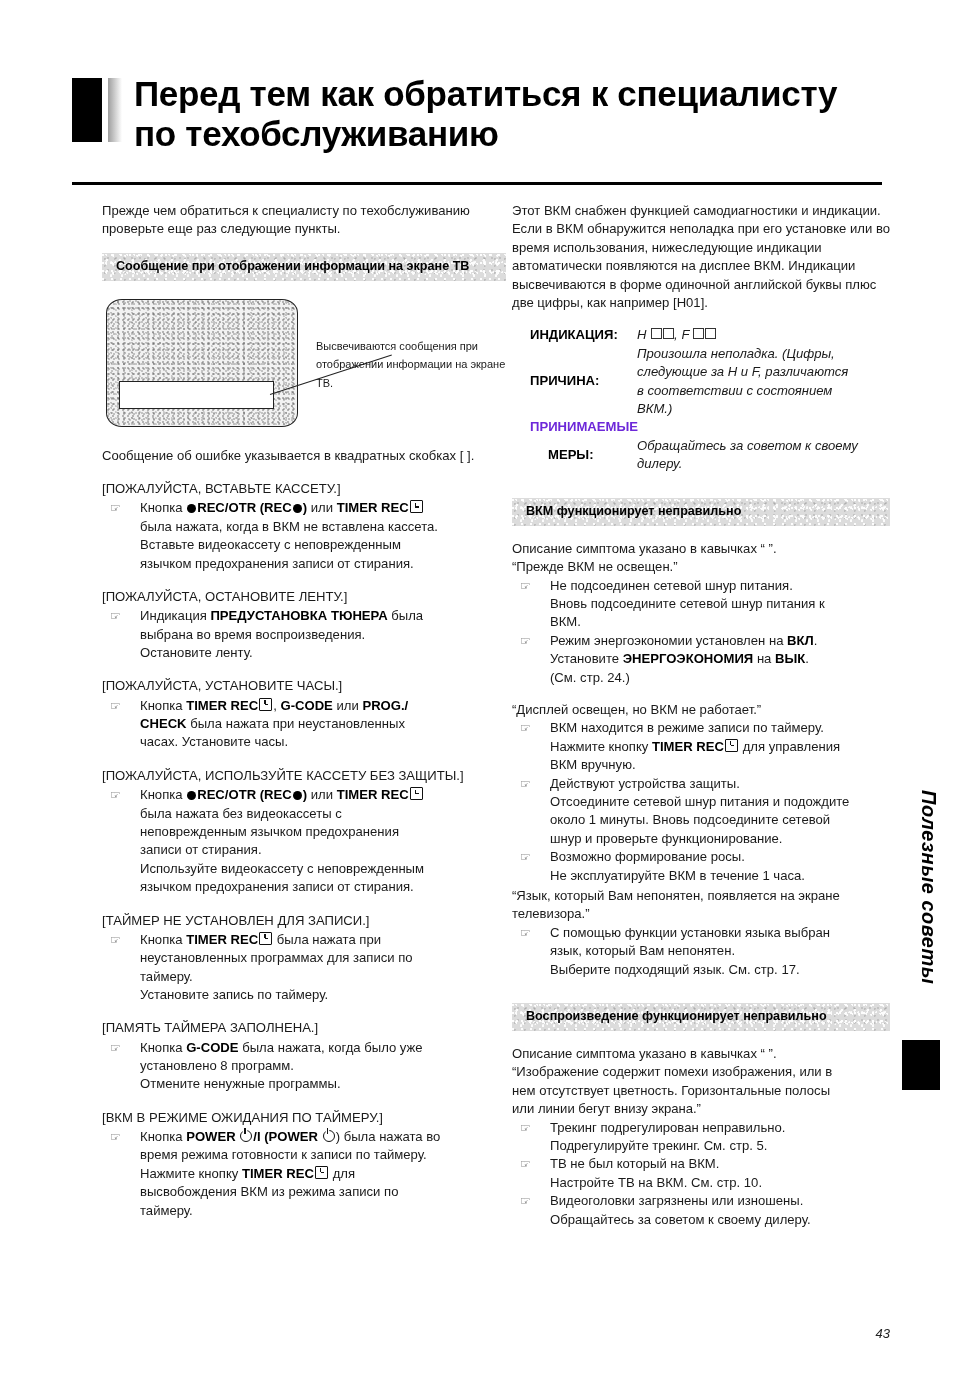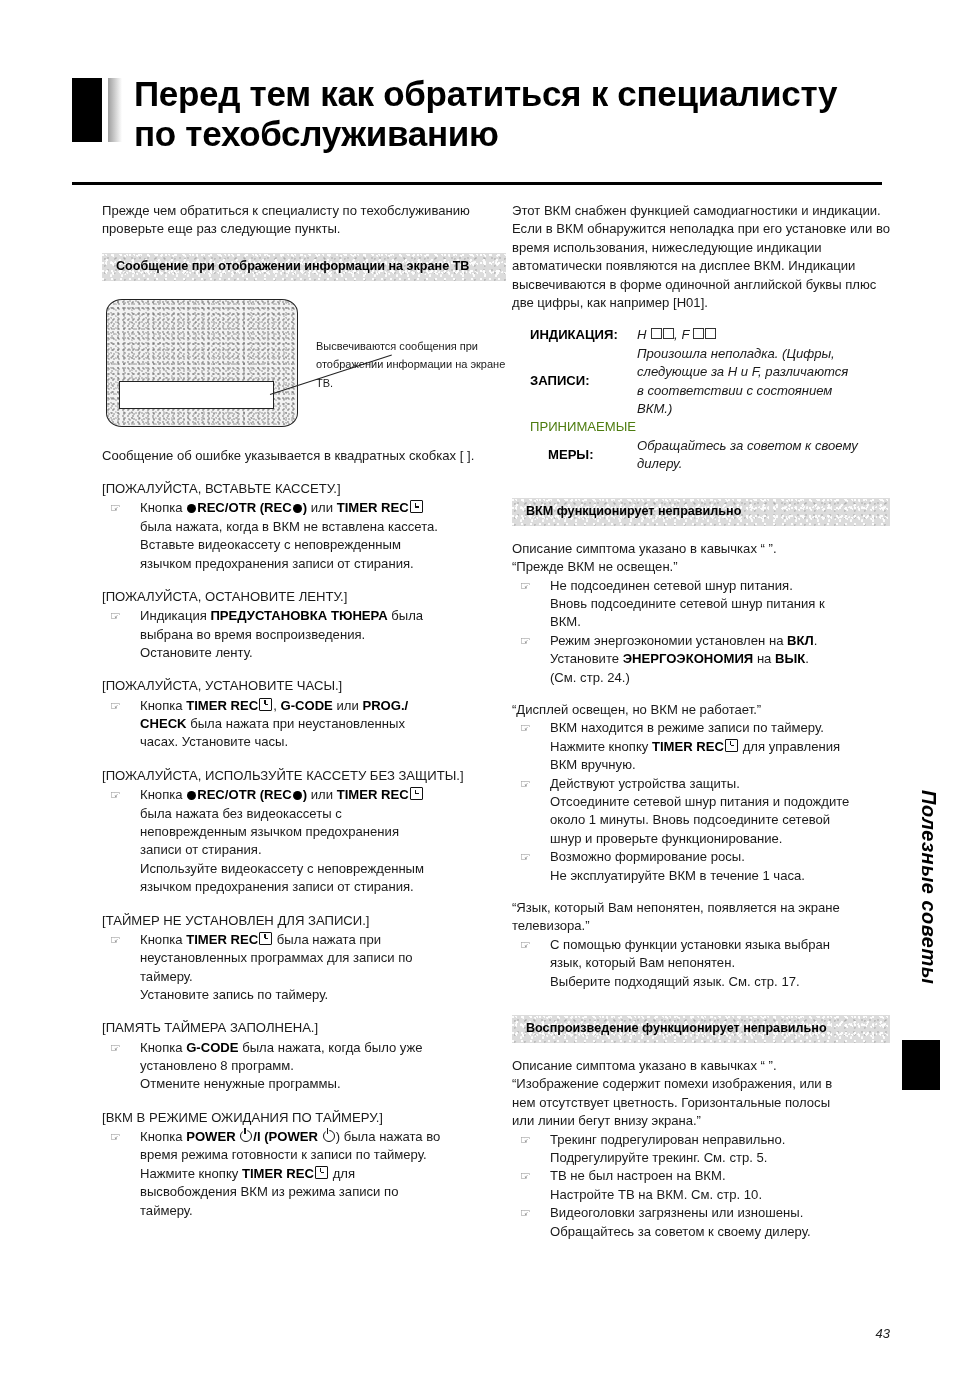--- a/index.html
+++ b/index.html
@@ -245,22 +245,22 @@
   .def-term {
     flex: 0 0 auto;
     width: 125px;
     padding-left: 18px;
     font-weight: bold;
     color: #000;
     box-sizing: border-box;
   }
   .def-term-wide {
     padding-left: 18px;
-    font-weight: normal;
-    color: #4d7c0f;
+    font-weight: bold;
+    color: #6d28d9;
   }
   .def-term-indent {
     flex: 0 0 auto;
     width: 125px;
     padding-left: 36px;
     font-weight: bold;
     color: #000;
     box-sizing: border-box;
   }
   .def-desc { flex: 1 1 auto; min-width: 0; }
@@ -438,21 +438,21 @@
     <div class="def-list">
       <div class="def-row">
         <div class="def-term">ИНДИКАЦИЯ:</div>
         <div class="def-desc">
           <p><span>H</span>
             <span class="ico-box"></span><span class="ico-box"></span><span>, F</span>
             <span class="ico-box"></span><span class="ico-box"></span></p>
         </div>
       </div>
       <div class="def-row">
-        <div class="def-term">ЗАПИСИ:</div>
+        <div class="def-term">ПРИЧИНА:</div>
         <div class="def-desc">
           <p>Произошла неполадка. (Цифры,</p>
           <p>следующие за H и F, различаются</p>
           <p>в соответствии с состоянием</p>
           <p>ВКМ.)</p>
         </div>
       </div>
       <div class="def-term-wide">ПРИНИМАЕМЫЕ</div>
       <div class="def-row">
         <div class="def-term-indent">МЕРЫ:</div>
@@ -511,21 +511,21 @@
       </div>
     </div>
     <div class="hand-item">
       <span class="hand-icon">☞</span>
       <div class="hand-body">
         <p>Возможно формирование росы.</p>
         <p>Не эксплуатируйте ВКМ в течение 1 часа.</p>
       </div>
     </div>
 
-    <p class="tight" style="margin-top:14px;">“Язык, который Вам непонятен, появляется на экране</p>
+    <p class="tight" style="margin-top:2px;">“Язык, который Вам непонятен, появляется на экране</p>
     <p class="tight">телевизора.”</p>
 
     <div class="hand-item">
       <span class="hand-icon">☞</span>
       <div class="hand-body">
         <p>С помощью функции установки языка выбран</p>
         <p>язык, который Вам непонятен.</p>
         <p>Выберите подходящий язык. См. стр. 17.</p>
       </div>
     </div>
@@ -540,21 +540,21 @@
     <div class="hand-item">
       <span class="hand-icon">☞</span>
       <div class="hand-body">
         <p>Трекинг подрегулирован неправильно.</p>
         <p>Подрегулируйте трекинг. См. стр. 5.</p>
       </div>
     </div>
     <div class="hand-item">
       <span class="hand-icon">☞</span>
       <div class="hand-body">
-        <p>ТВ не был настроен на ВКМ.</p>
+        <p>ТВ не был который на ВКМ.</p>
         <p>Настройте ТВ на ВКМ. См. стр. 10.</p>
       </div>
     </div>
     <div class="hand-item">
       <span class="hand-icon">☞</span>
       <div class="hand-body">
         <p>Видеоголовки загрязнены или изношены.</p>
         <p>Обращайтесь за советом к своему дилеру.</p>
       </div>
     </div>

